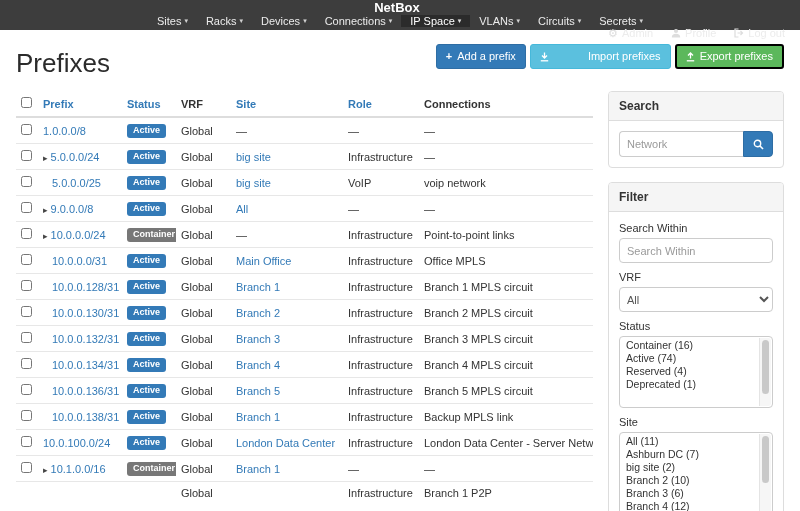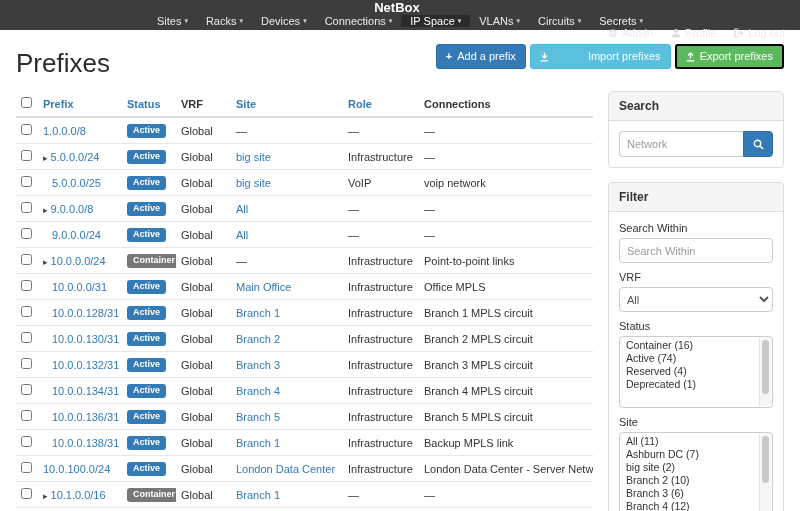--- a/index.html
+++ b/index.html
@@ -218,29 +218,20 @@
         <td><input type="checkbox" style=""></td>
         <td><span class="indent" style="width: 0px;"></span><span class="caret-right">▸</span><a>9.0.0.0/8</a></td>
         <td><span class="label label-primary">Active</span></td>
         <td>Global</td>
         <td><a>All</a></td>
         <td>—</td>
         <td>—</td>
       </tr>
             <tr>
         <td><input type="checkbox" style=""></td>
-        <td><span class="indent" style="width: 9px;"></span><a>9.0.0.0/24</a></td>
-        <td><span class="label label-primary">Active</span></td>
-        <td>Global</td>
-        <td><a>All</a></td>
-        <td>—</td>
-        <td>—</td>
-      </tr>
-            <tr>
-        <td><input type="checkbox" style=""></td>
         <td><span class="indent" style="width: 0px;"></span><span class="caret-right">▸</span><a>10.0.0.0/24</a></td>
         <td><span class="label label-default">Container</span></td>
         <td>Global</td>
         <td>—</td>
         <td>Infrastructure</td>
         <td>Point-to-point links</td>
       </tr>
             <tr>
         <td><input type="checkbox" style=""></td>
         <td><span class="indent" style="width: 9px;"></span><a>10.0.0.0/31</a></td>

